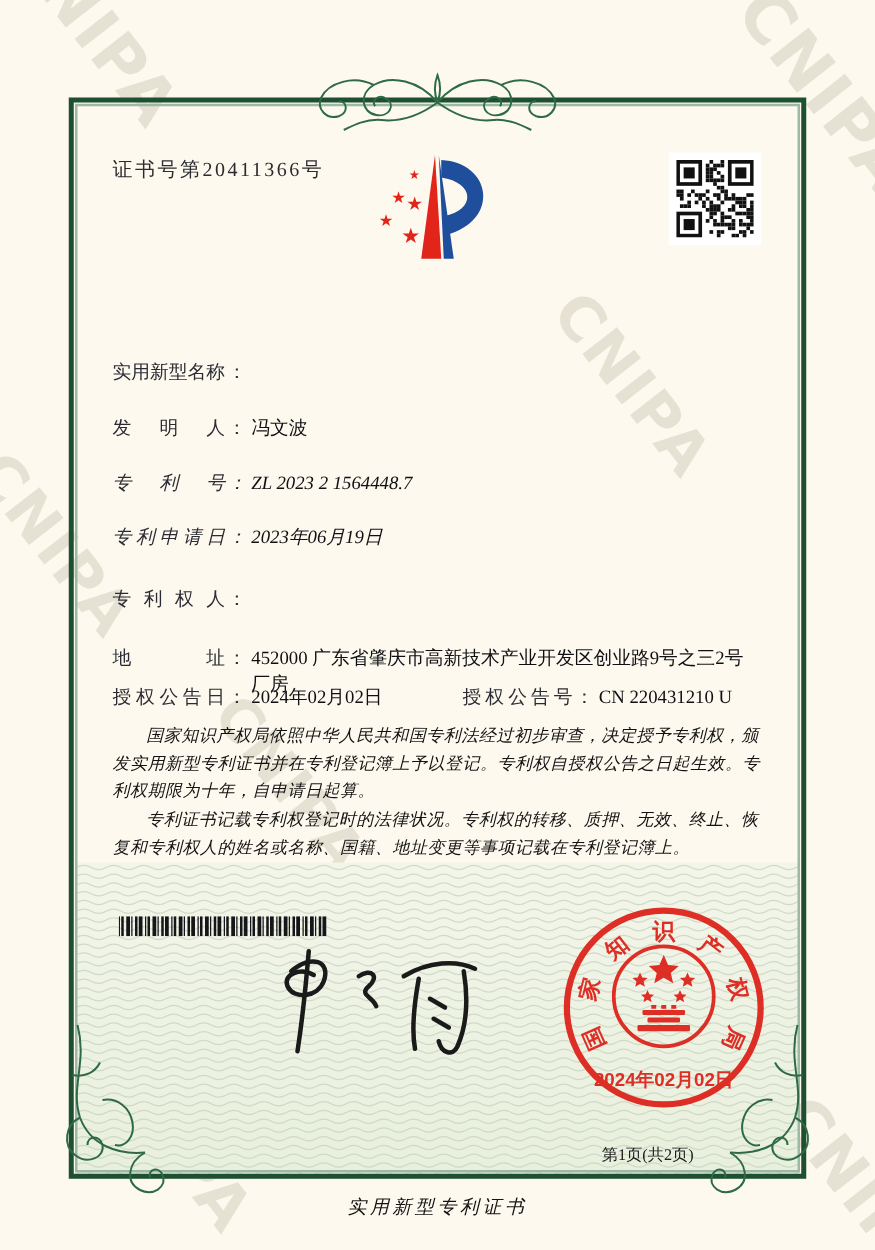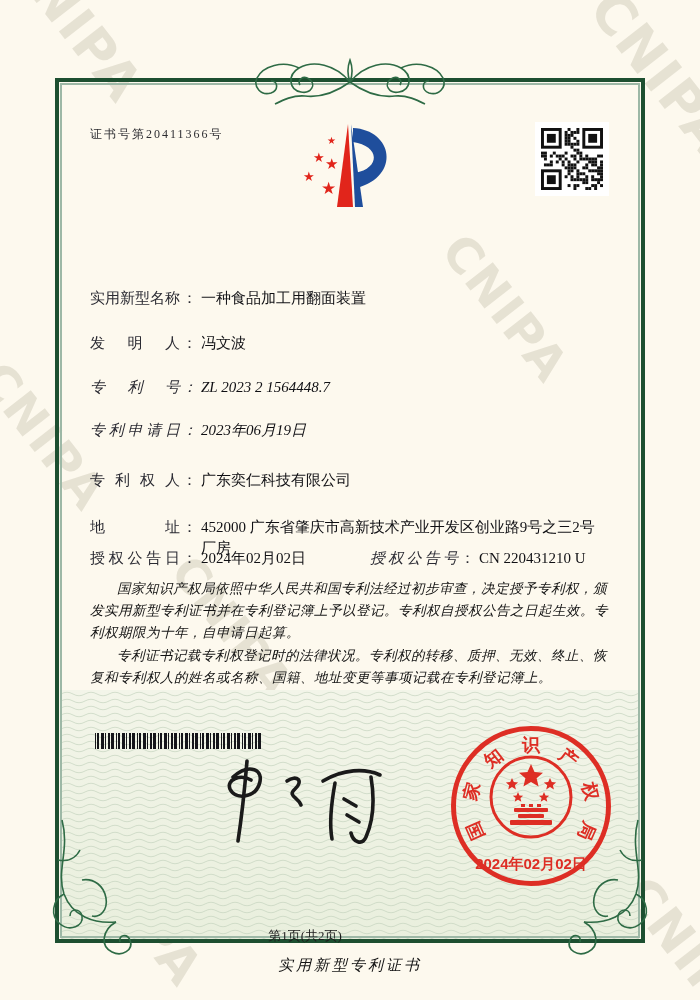--- a/index.html
+++ b/index.html
@@ -17,60 +17,60 @@
            border:4px solid #1d4f30; z-index:2; }
   .frame-inner { position:absolute; inset:1px; border:2px solid #9db8a6; }
 
   
   .band { position:absolute; left:61px; top:690px; width:578px; height:253px; z-index:2;
           background:linear-gradient(#f3f5e9,#e9efdd); }
   .band svg { display:block; }
 
   .content { position:absolute; inset:0; z-index:3; }
 
-  .cert-no { position:absolute; left:90px; top:126px; font-size:12px; color:#2c2c30; letter-spacing:2px; }
+  .cert-no { position:absolute; left:90px; top:126px; font-size:16px; color:#2c2c30; letter-spacing:2px; }
 
   
   .logo { position:absolute; left:295px; top:118px; width:115px; height:95px; }
   .logo .star { position:absolute; color:#e1251b; line-height:1; }
 
   .qr { position:absolute; left:535px; top:122px; width:74px; height:74px; background:#fff; padding:6px; }
 
   .title { position:absolute; left:55px; top:222px; width:590px; text-align:center;
            font-size:34px; font-weight:bold; color:#161616; letter-spacing:7px; }
 
   .field-row { position:absolute; left:90px; right:92px; display:flex; align-items:flex-start;
                font-size:15px; color:#17171c; line-height:21px; }
   .flabel { width:90px; text-align:justify; text-align-last:justify; color:#2b2b33; flex:none; }
   .fcolon { flex:none; color:#2b2b33; padding:0 4px 0 2px; }
   .fvalue { color:#101014; }
   .grant-right { position:absolute; left:280px; display:flex; }
-  .grant-right .flabel { width:88px;font-style:italic; }
+  .grant-right .flabel { width:88px; }
 
   .body-para { position:absolute; left:90px; width:522px; font-size:13.5px; line-height:22px;
                color:#121212; font-style:italic; text-indent:2em; letter-spacing:0.5px; }
 
   .barcode { position:absolute; left:95px; top:733px; width:168px; height:16px; }
 
   .signer { position:absolute; left:110px; top:778px; font-family:"Liberation Sans","DejaVu Sans",sans-serif;
             font-size:16px; color:#1c1c1c; line-height:30px; }
   .signature { position:absolute; left:205px; top:755px; width:185px; height:90px; }
 
   
   .seal { position:absolute; left:451px; top:726px; width:160px; height:160px; border-radius:50%;
           border:5px solid #dd2017; opacity:0.93; z-index:4; }
   .seal-char { position:absolute; left:50%; top:50%; font-size:18px; font-weight:bold; color:#dd2017;
                font-family:"Liberation Sans","DejaVu Sans",sans-serif; }
   .seal-date { position:absolute; left:0; right:0; top:124px; text-align:center; font-size:15px;
                font-weight:bold; color:#dd2017; font-family:"Liberation Sans","DejaVu Sans",sans-serif;
                letter-spacing:0px; }
   .emblem { position:absolute; left:50%; top:44%; transform:translate(-50%,-50%); }
 
-  .page-footer { position:absolute; left:55px; top:915px; width:500px; text-align:center;
-                 font-size:13px; color:#1c1c1c; z-index:5;margin-top:12px; }
+  .page-footer { position:absolute; left:55px; top:915px; width:500px; text-align:right;
+                 font-size:13px; color:#1c1c1c; z-index:5; }
   .continuation { position:absolute; left:0; top:956px; width:700px; text-align:center;
                   font-size:15px; font-style:italic; color:#141414; letter-spacing:3px; z-index:5; }
 
   .ornament { position:absolute; z-index:4; }
 </style>
 </head>
 <body>
 
 <div class="page">
 
@@ -308,41 +308,39 @@
           <rect x="44.28571428571429" y="59.04761904761905" width="2.9523809523809526" height="2.9523809523809526" fill="#111"></rect>
           <rect x="47.23809523809524" y="59.04761904761905" width="2.9523809523809526" height="2.9523809523809526" fill="#111"></rect>
           <rect x="53.142857142857146" y="59.04761904761905" width="2.9523809523809526" height="2.9523809523809526" fill="#111"></rect>
         </svg>
     </div>
 
 
     <div class="field-row" style="top:288px;">
       <span class="flabel">实用新型名称</span>
       <span class="fcolon">：</span>
-      <span class="fvalue">一种食品加工用翻面装置</span>
     </div>
     <div class="field-row" style="top:333px;">
       <span class="flabel">发明人</span>
       <span class="fcolon">：</span>
       <span class="fvalue">冯文波</span>
     </div>
     <div class="field-row" style="top:377px;font-style:italic;">
       <span class="flabel">专利号</span>
       <span class="fcolon">：</span>
       <span class="fvalue">ZL 2023 2 1564448.7</span>
     </div>
     <div class="field-row" style="top:420px;font-style:italic;">
       <span class="flabel">专利申请日</span>
       <span class="fcolon">：</span>
       <span class="fvalue">2023年06月19日</span>
     </div>
     <div class="field-row" style="top:458px;margin-top:12px;">
       <span class="flabel">专利权人</span>
       <span class="fcolon">：</span>
-      <span class="fvalue">广东奕仁科技有限公司</span>
     </div>
     <div class="field-row" style="top:517px;">
       <span class="flabel">地址</span>
       <span class="fcolon">：</span>
       <span class="fvalue" style="max-width:400px;">452000 广东省肇庆市高新技术产业开发区创业路9号之三2号厂房</span>
     </div>
     <div class="field-row" style="top:548px;align-items:center;">
       <span class="flabel">授权公告日</span>
       <span class="fcolon">：</span>
       <span class="fvalue">2024年02月02日</span>

